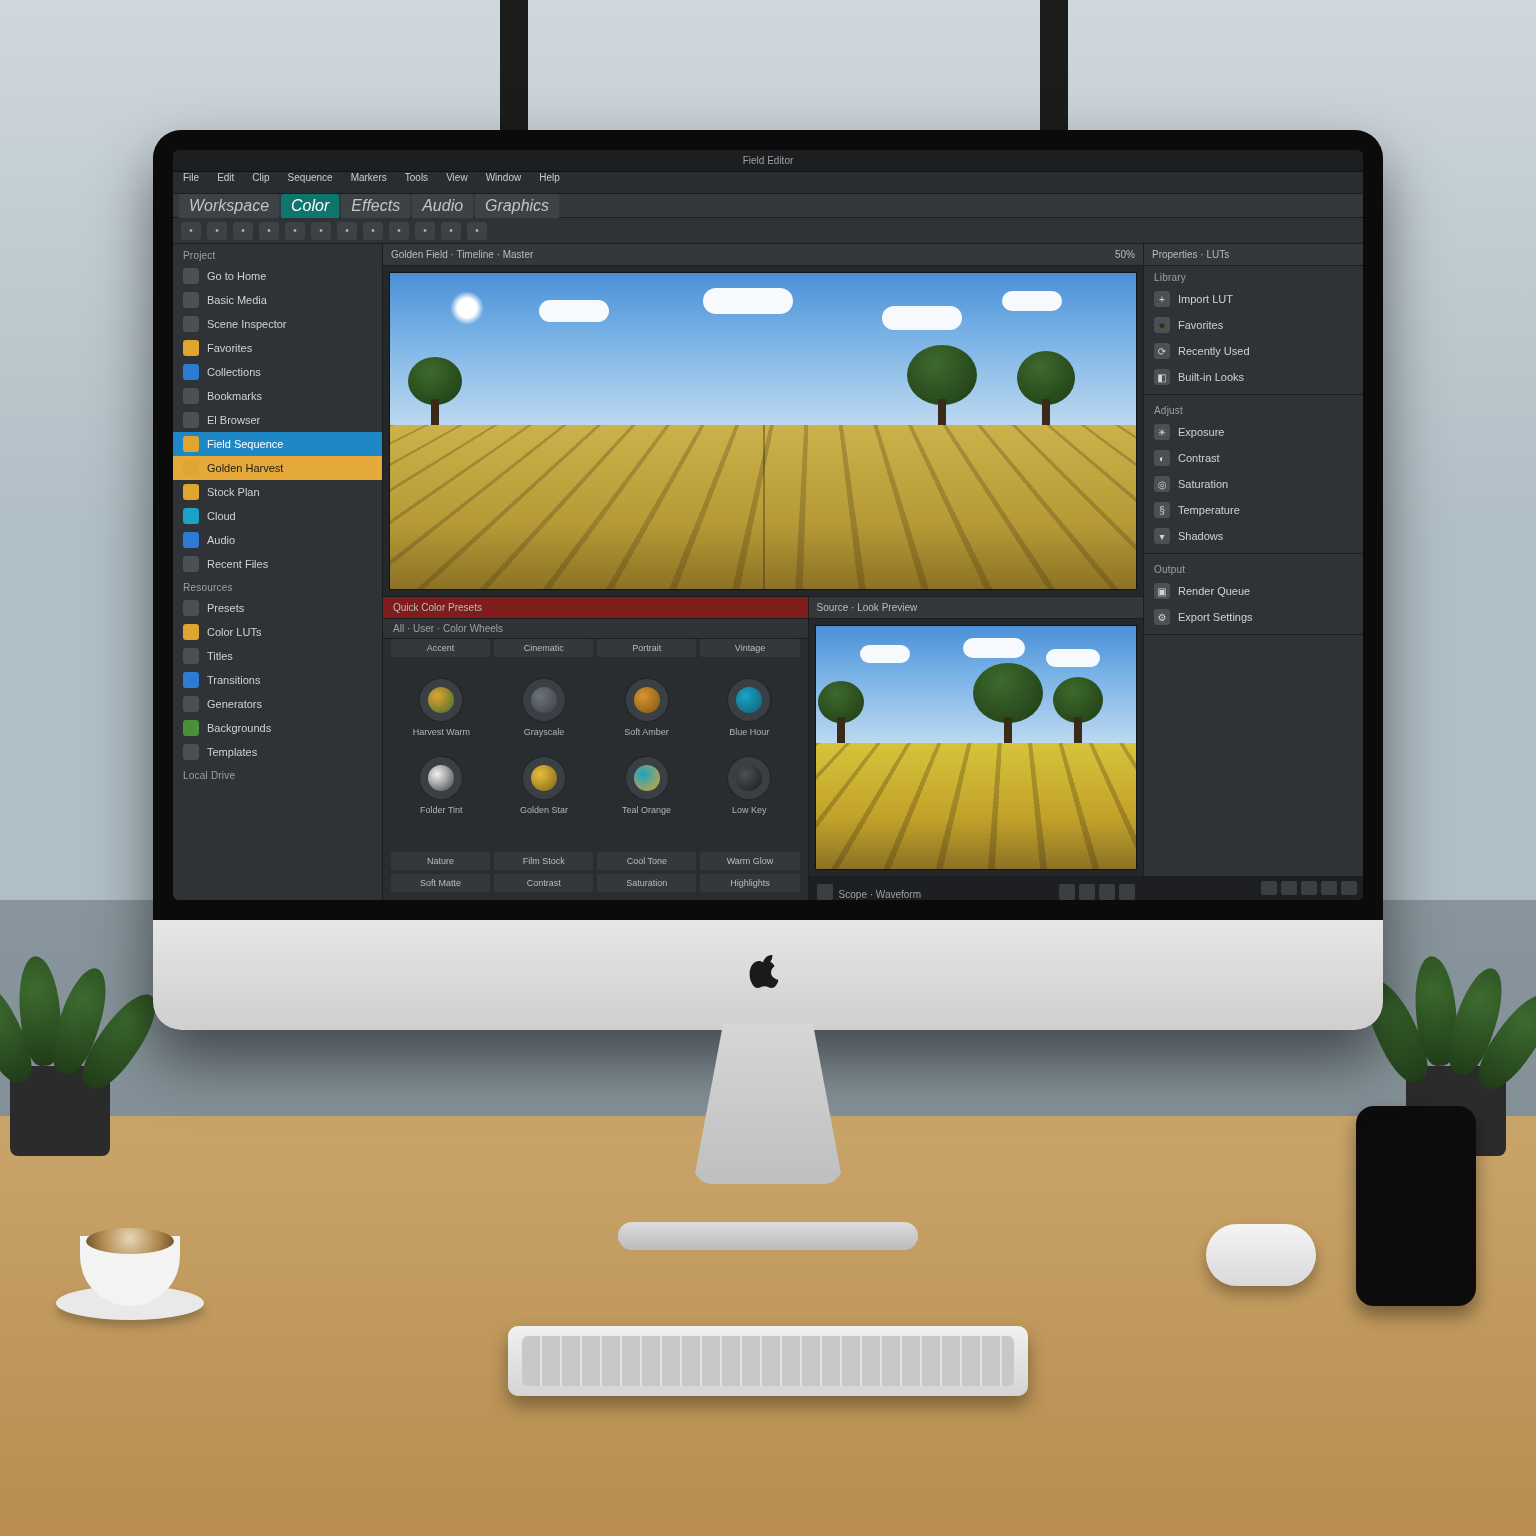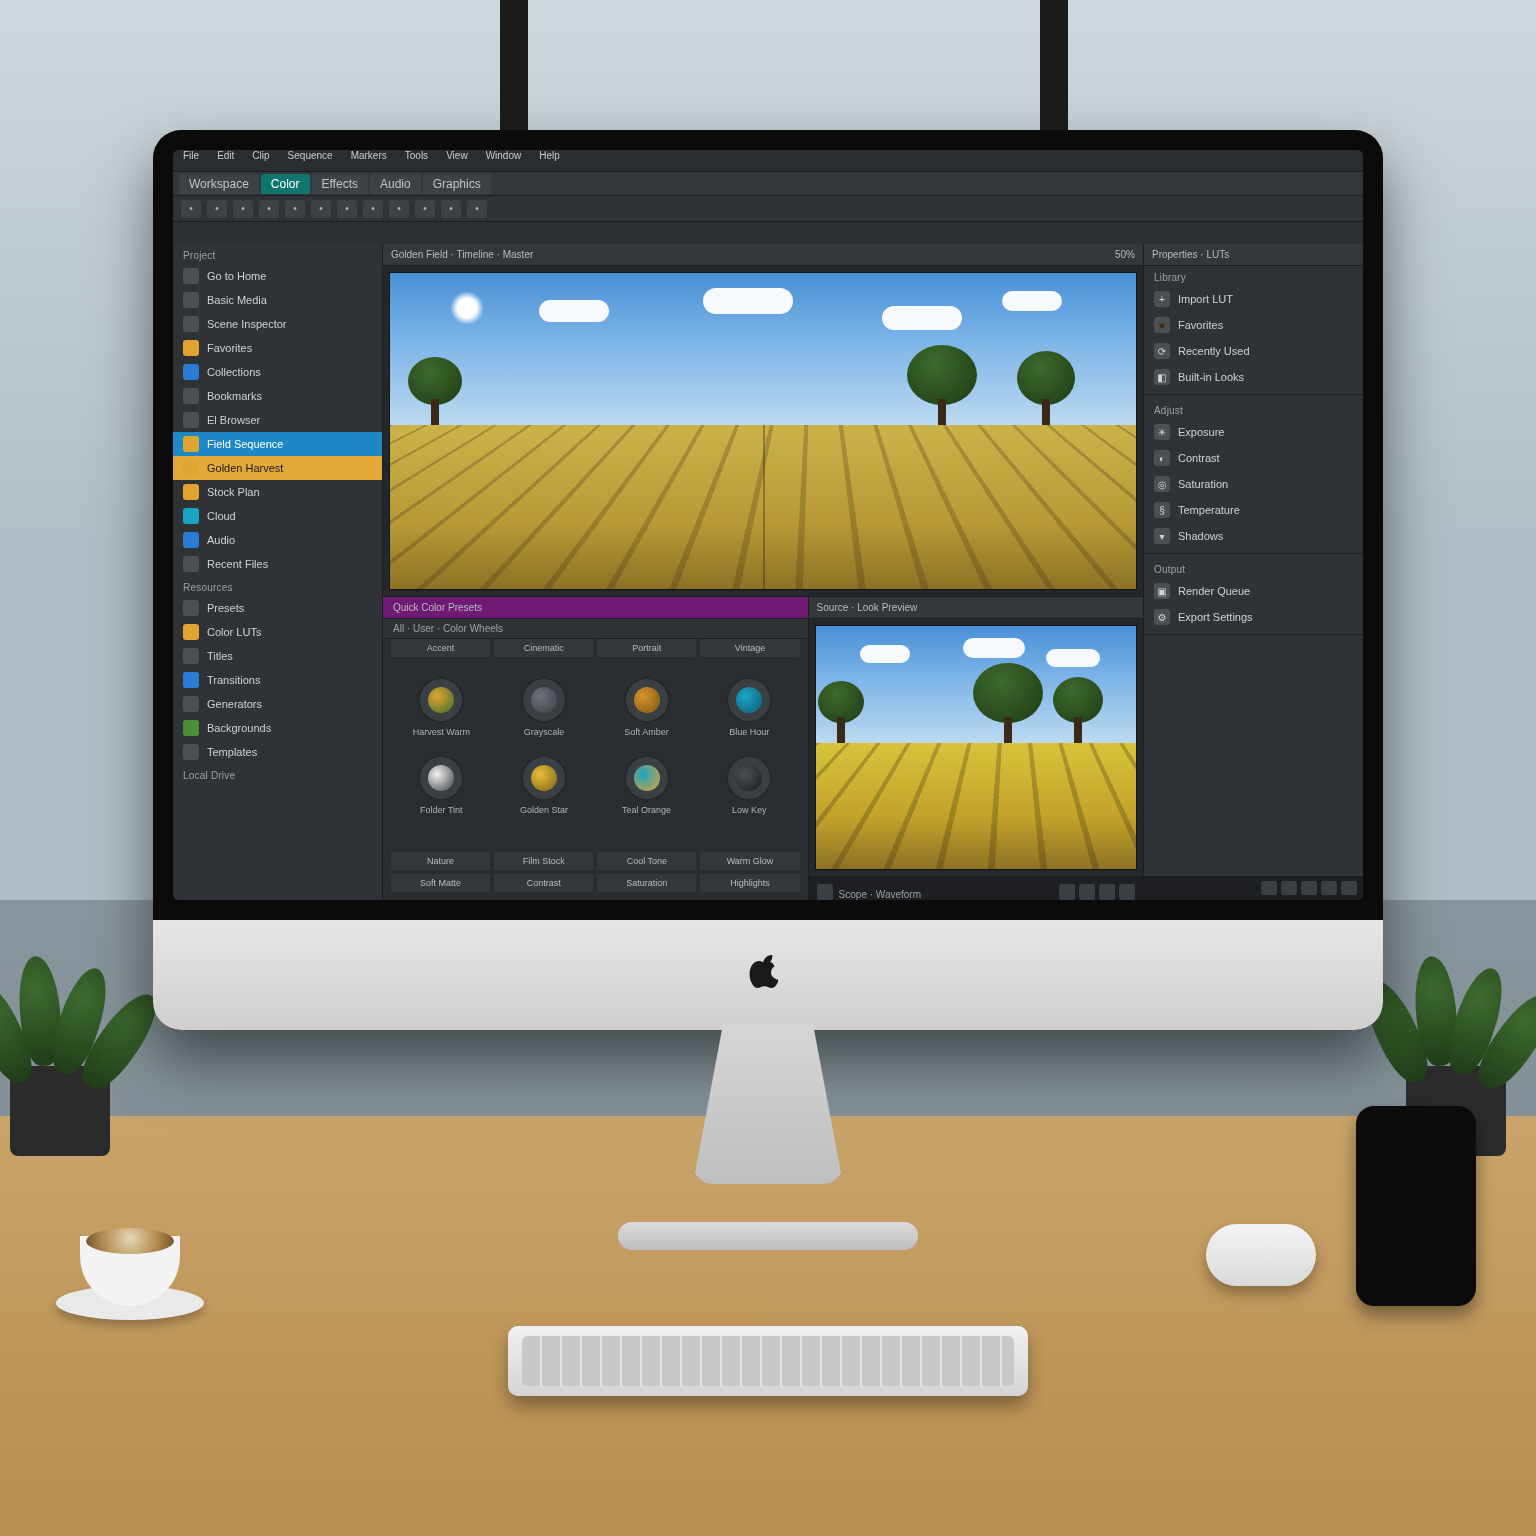--- a/index.html
+++ b/index.html
@@ -51,21 +51,21 @@
   .stand .neck{position:absolute;left:50%;top:-6px;transform:translateX(-50%);width:150px;height:160px;background:linear-gradient(180deg,#d6d6d6,#bfbfbf);border-radius:0 0 20px 20px;clip-path:polygon(20% 0,80% 0,100% 100%,0 100%);}
   .stand .foot{position:absolute;left:50%;bottom:0;transform:translateX(-50%);width:300px;height:28px;background:linear-gradient(180deg,#dcdcdc,#bcbcbc);border-radius:14px;}
 
   .screen{position:absolute;left:20px;top:20px;right:20px;bottom:130px;background:#2c2f33;border-radius:6px;overflow:hidden;color:#cfd3d7;font-size:11px;}
 
   
   .titlebar{height:22px;background:#1c1e20;display:flex;align-items:center;justify-content:center;font-size:10px;color:#9aa0a6;border-bottom:1px solid #111;}
   .menubar{height:22px;background:#2a2d30;display:flex;align-items:flex-start;gap:18px;padding:0 10px;font-size:10px;border-bottom:1px solid #1b1d1f;}
   .menubar span{color:#c8ccd0;cursor:default;}
   .tabstrip{height:24px;background:#34383c;display:flex;align-items:center;gap:2px;padding:0 6px;border-bottom:1px solid #1b1d1f;}
-  .tab{padding:3px 10px;font-size:12px;background:#3d4247;border-radius:3px 3px 0 0;color:#bfc5ca;}
+  .tab{padding:3px 10px;font-size:16px;background:#3d4247;border-radius:3px 3px 0 0;color:#bfc5ca;font-style:italic;}
   .tab.active{background:#0f766e;color:#fff;}
   .toolbar{height:26px;background:#2f3337;display:flex;align-items:center;gap:6px;padding:0 8px;border-bottom:1px solid #1b1d1f;}
   .tbtn{width:20px;height:18px;background:#3d4247;border-radius:3px;display:flex;align-items:center;justify-content:center;font-size:10px;color:#aeb4ba;}
 
   .workspace{position:absolute;top:94px;left:0;right:0;bottom:0;display:flex;}
 
   
   .sidebar{width:210px;background:#2f3337;border-right:1px solid #1b1d1f;overflow:hidden;display:flex;flex-direction:column;}
   .side-section-title{font-size:10px;color:#9aa0a6;padding:6px 10px 3px;text-transform:none;letter-spacing:.02em;}
   .side-item{display:flex;align-items:center;gap:8px;padding:4px 10px;font-size:11px;color:#cdd2d6;cursor:default;}
@@ -94,21 +94,21 @@
   .tree .trunk{position:absolute;bottom:0;left:50%;transform:translateX(-50%);width:8px;height:26px;background:#3b2a18;}
   .tree .crown{position:absolute;bottom:20px;left:50%;transform:translateX(-50%);width:70px;height:60px;border-radius:50%;background:radial-gradient(circle at 40% 30%,#3e6a2d,#1d3a14);}
   .timeline{height:26px;background:#1d1f22;display:flex;align-items:center;gap:8px;padding:0 8px;font-size:10px;color:#9aa0a6;border-top:1px solid #0e0f11;}
   .timeline .play{width:22px;height:16px;background:#1aa3c4;border-radius:2px;}
   .timeline .track{flex:1;height:4px;background:#3a3f44;border-radius:2px;position:relative;}
   .timeline .track::before{content:"";position:absolute;left:0;top:0;bottom:0;width:22%;background:#1aa3c4;border-radius:2px;}
 
   
   .bottom{flex:1;display:flex;border-top:1px solid #1b1d1f;min-height:0;}
   .presets{flex:0 0 56%;background:#2a2d30;display:flex;flex-direction:column;border-right:1px solid #1b1d1f;}
-  .presets-header{height:22px;display:flex;align-items:center;padding:0 10px;font-size:10px;color:#b7bcc1;background:#701a75;border-bottom:1px solid #1b1d1f;}
+  .presets-header{height:22px;display:flex;align-items:center;padding:0 10px;font-size:10px;color:#b7bcc1;background:#7f1d1d;border-bottom:1px solid #1b1d1f;}
   .presets-sub{height:20px;padding:0 10px;font-size:10px;color:#9aa0a6;display:flex;align-items:center;background:#2f3337;border-bottom:1px solid #1b1d1f;}
   .preset-grid{flex:1;display:grid;grid-template-columns:repeat(4,1fr);grid-auto-rows:72px;gap:6px;padding:10px;overflow:hidden;}
   .preset{display:flex;flex-direction:column;align-items:center;justify-content:center;gap:4px;}
   .preset .circ{width:46px;height:46px;border-radius:50%;background:#3a3f44;display:flex;align-items:center;justify-content:center;box-shadow:inset 0 0 0 2px #25282b;}
   .preset .lbl{font-size:9px;color:#aeb4ba;text-align:center;white-space:nowrap;}
   .categories{display:grid;grid-template-columns:repeat(4,1fr);gap:4px;padding:0 8px 4px;}
   .cat{font-size:9px;color:#b7bcc1;background:#34383c;padding:4px 0;text-align:center;border-radius:2px;}
   .circ .dot{width:26px;height:26px;border-radius:50%;}
 
   .preview{flex:1;background:#25282b;display:flex;flex-direction:column;}
@@ -153,20 +153,23 @@
       <div class="coffee"></div>
     </div>
   <div class="mouse"></div>
   <div class="phone"></div>
   <div class="keyboard"></div>
 
   <div class="monitor">
     <div class="bezel">
       <div class="screen">
 
+        <div class="titlebar">
+          <span>Field Editor</span>
+        </div>
 
         <div class="menubar" id="menubar">
             <span>File</span>
             <span>Edit</span>
             <span>Clip</span>
             <span>Sequence</span>
             <span>Markers</span>
             <span>Tools</span>
             <span>View</span>
             <span>Window</span>

